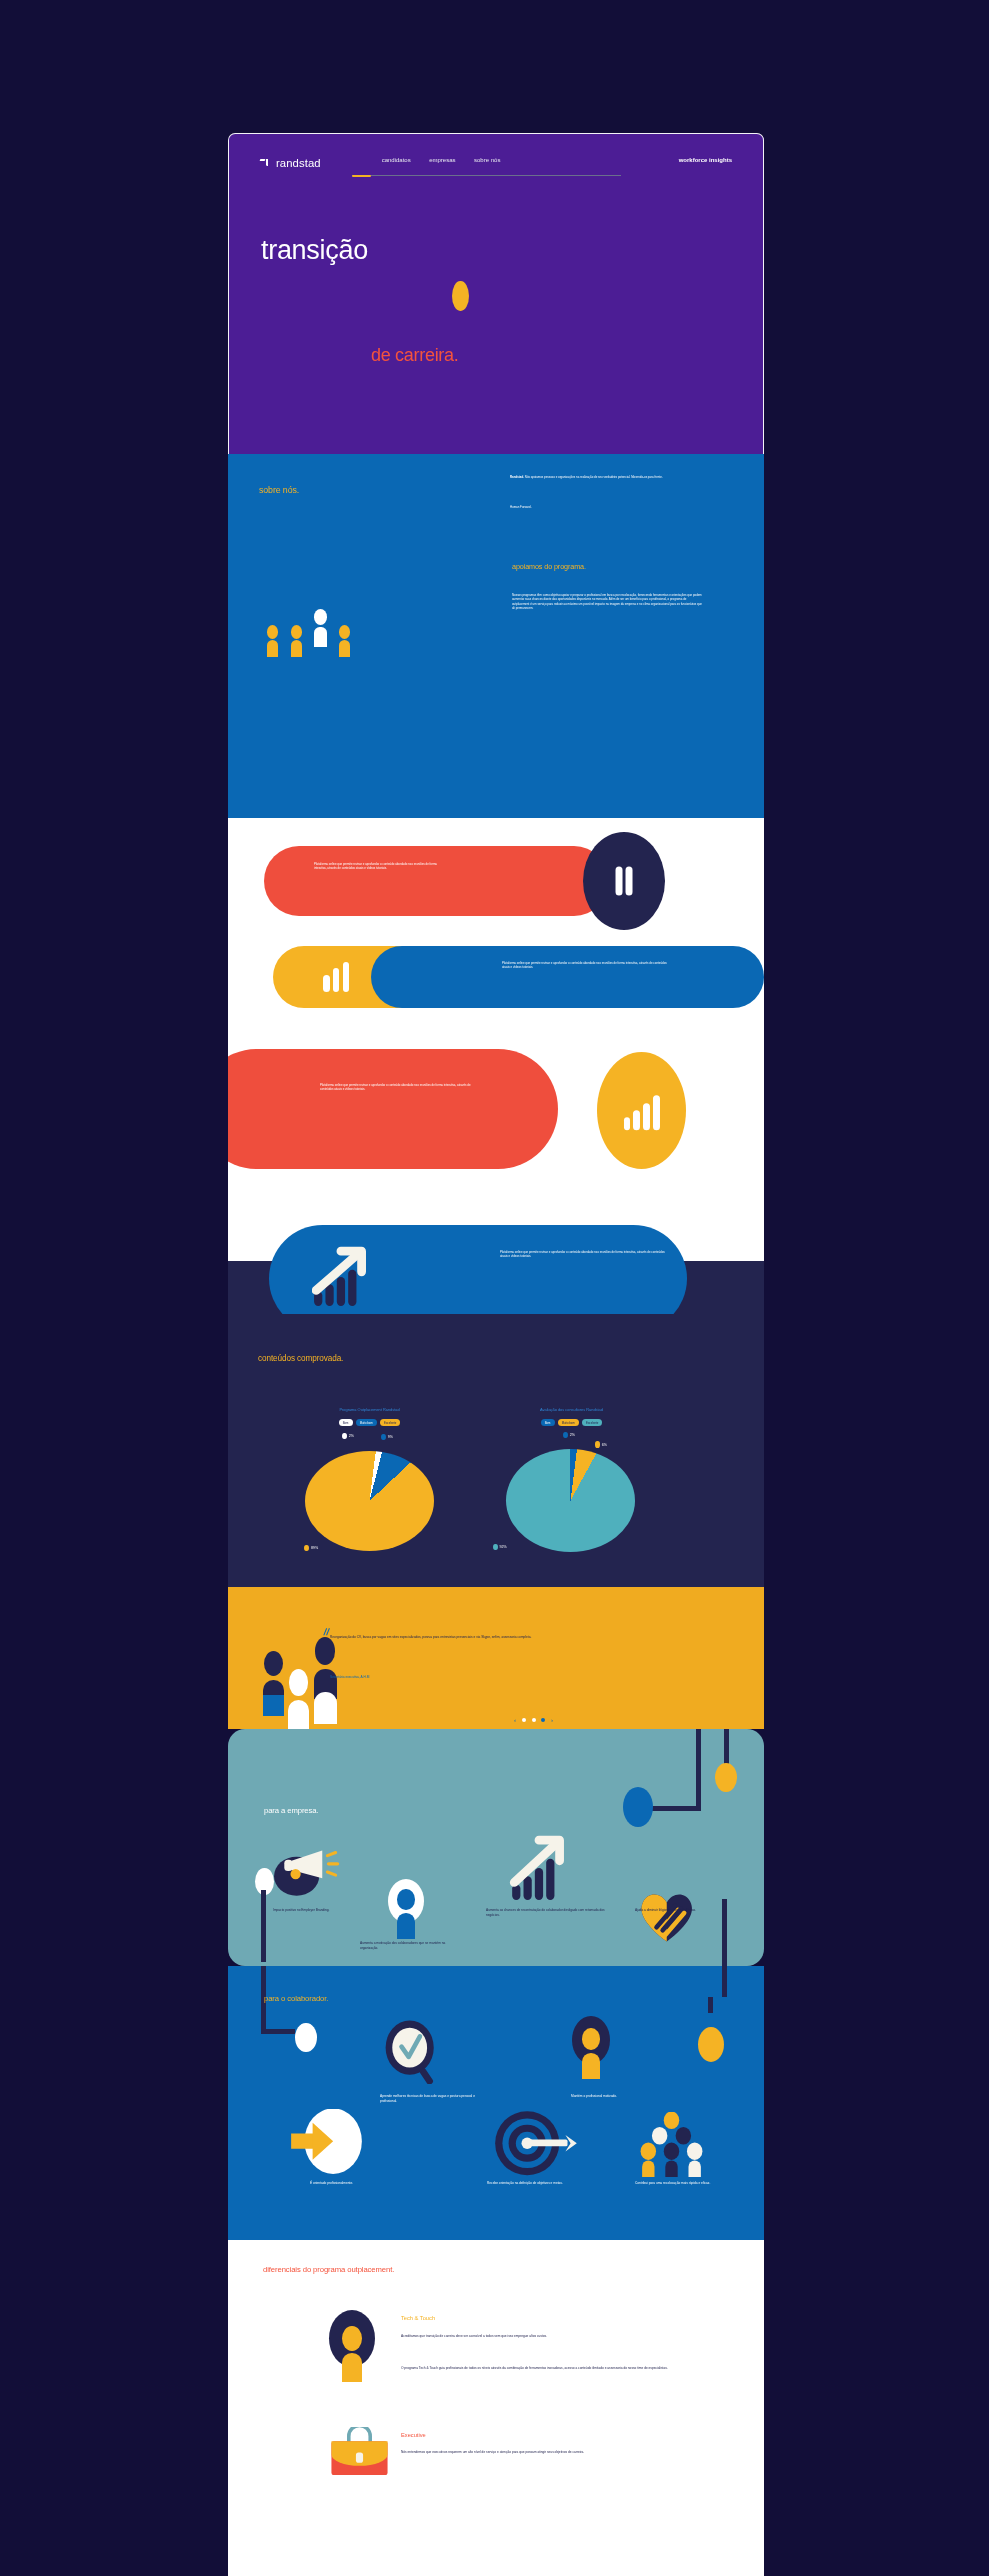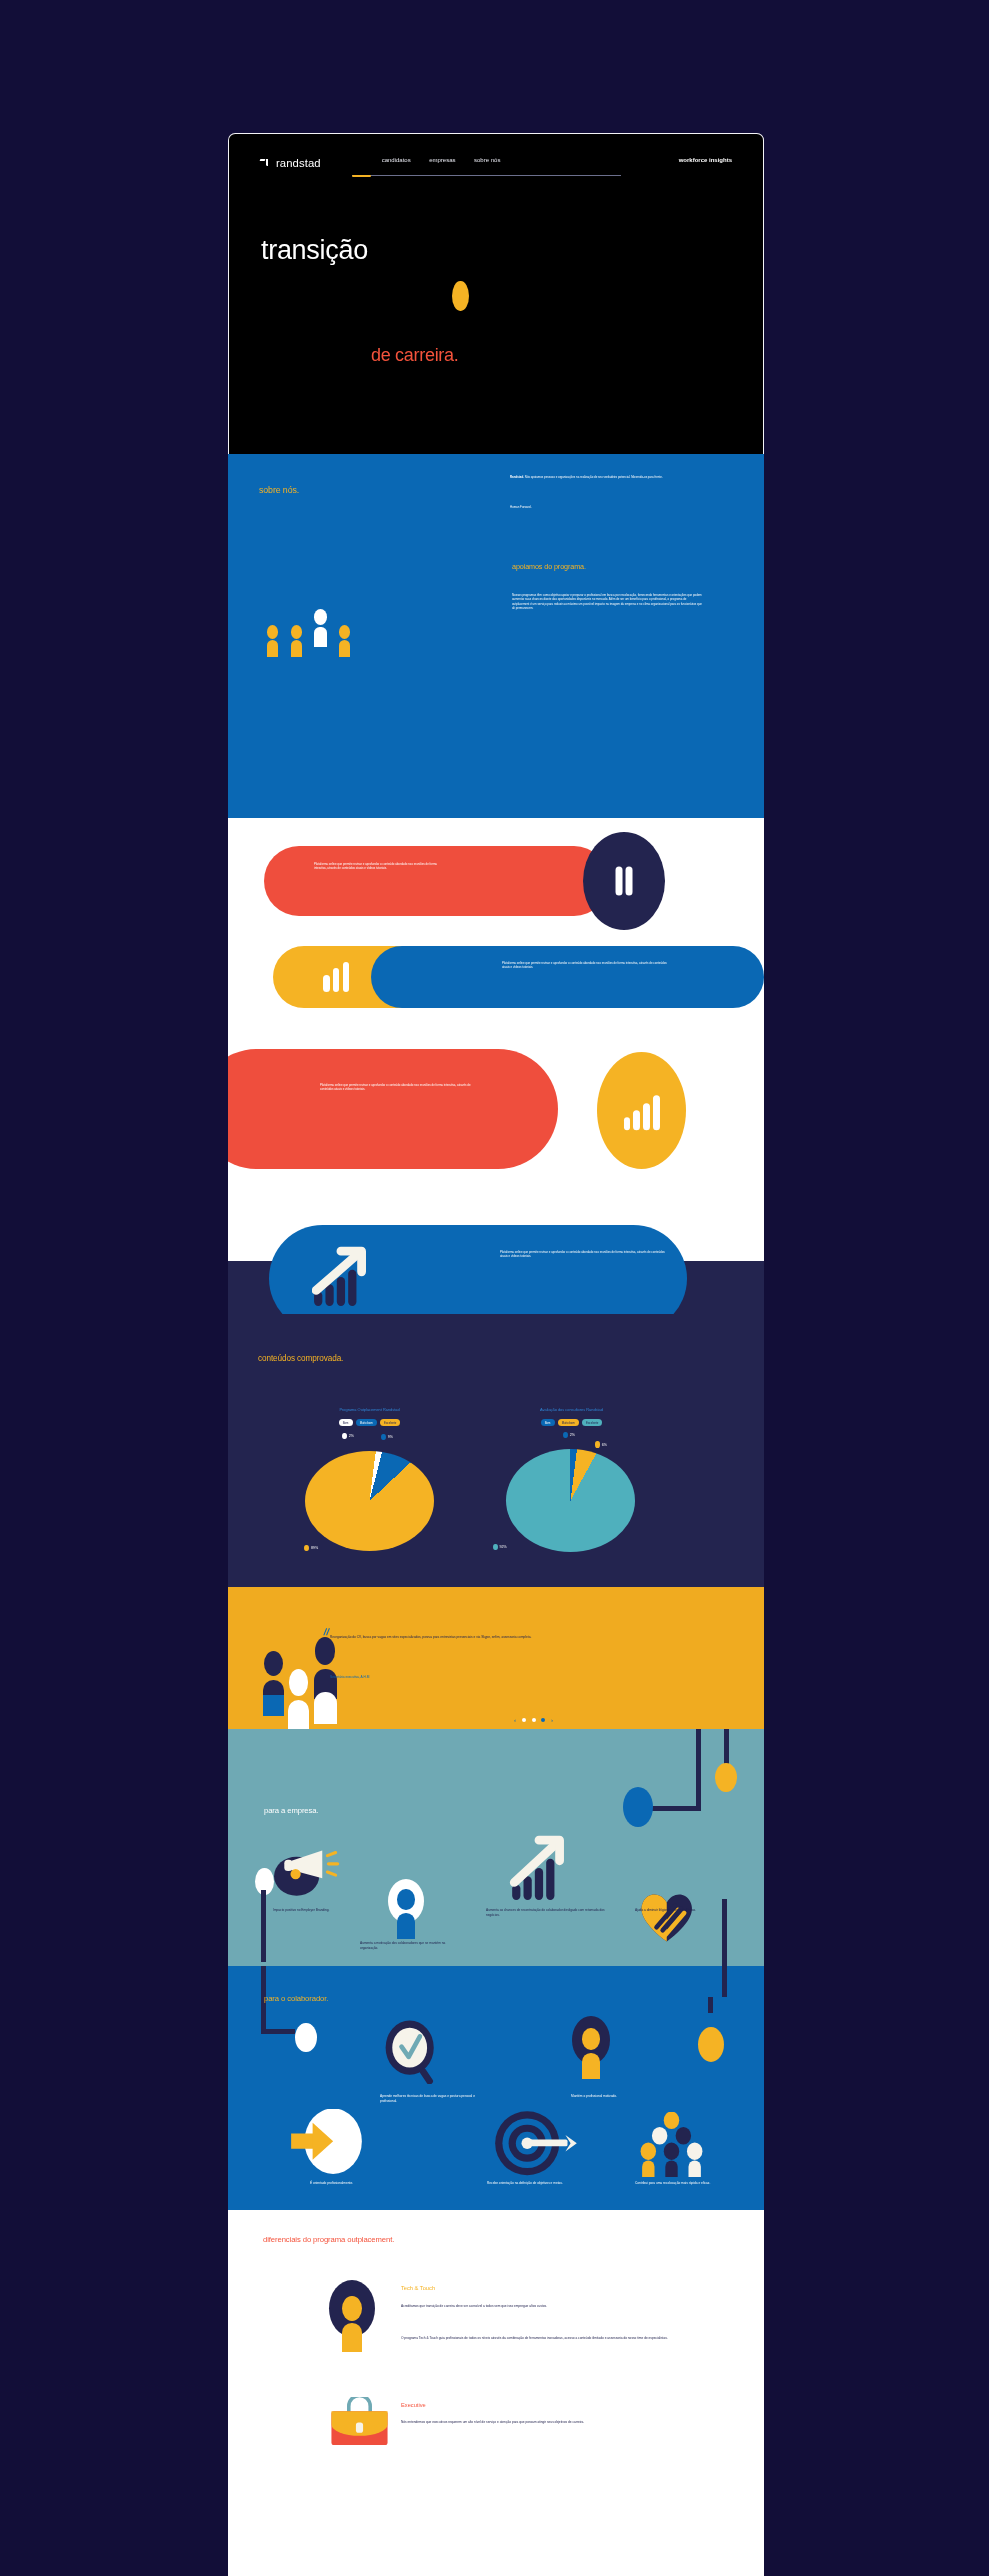--- a/index.html
+++ b/index.html
@@ -6,21 +6,21 @@
   html,body { background:#120e38; }
   body {
     width:989px; height:3931px; position:relative;
     font-family:"Liberation Sans", sans-serif;
     overflow:hidden;
   }
   .page { position:absolute; left:228px; top:133px; width:536px; }
 
   
   .hero{
-    position:relative; background:#000000; height:321px;
+    position:relative; background:#4c1d95; height:321px;
     border:1px solid #f3f3f7; border-bottom:none;
     border-radius:7.2px 7.2px 0 0; overflow:hidden;
   }
   .nav{ display:flex; align-items:flex-start; padding:23px 31px 0 31px; }
   .brand{ display:flex; align-items:center; gap:4.6px; }
   .brand-mark{ width:11.3px; height:7.2px; position:relative; }
   .brand-mark:before{content:"";position:absolute;left:0;top:0;width:4.6px;height:2.1px;background:#fff;transform:skewX(-20deg);}
   .brand-mark:after{content:"";position:absolute;left:5.7px;top:0;width:2.1px;height:6.7px;background:#fff;border-radius:0 0 0 1.5px;box-shadow:3.6px -4.6px 0 -2.6px #fff;}
   .brand-word{ color:#fff; font-size:11.3px; letter-spacing:0.1px; }
   .navlinks{ margin-left:61px; display:flex; gap:0; }
@@ -243,21 +243,21 @@
     <div style="position:absolute;left:102px;top:88px;font-size:3.2px;color:#0a68b4;">Secretária executiva, A.H.M</div>
     <div style="position:absolute;left:286px;top:130px;display:flex;align-items:center;gap:5.7px;">
       <span style="color:#0a68b4;font-size:6.2px;line-height:1;">‹</span>
       <i style="display:block;width:4.1px;height:4.1px;border-radius:50%;background:#fff;"></i>
       <i style="display:block;width:4.1px;height:4.1px;border-radius:50%;background:#fff;"></i>
       <i style="display:block;width:4.1px;height:4.1px;border-radius:50%;background:#0a68b4;"></i>
       <span style="color:#0a68b4;font-size:6.2px;line-height:1;">›</span>
     </div>
   </div>
 
-  <div class="sec teal" style="height:237px;">
+  <div class="sec teal" style="height:237px;border-radius:17px;">
 
     <div style="position:absolute;left:468px;top:0;width:5.2px;height:82px;background:#23244f;"></div>
     <div style="position:absolute;left:496px;top:0;width:5.2px;height:36px;background:#23244f;"></div>
     <div style="position:absolute;left:417px;top:77px;width:56px;height:5.2px;background:#23244f;"></div>
     <div style="position:absolute;left:487px;top:34px;width:21.6px;height:29px;border-radius:50%;background:#f5b324;"></div>
     <div style="position:absolute;left:395px;top:58px;width:30px;height:40px;border-radius:50%;background:#0a68b4;"></div>
     <div style="position:absolute;left:27px;top:139px;width:18.5px;height:27px;border-radius:50%;background:#fff;"></div>
     <div style="position:absolute;left:33px;top:161px;width:5.2px;height:72px;background:#23244f;"></div>
     <div style="position:absolute;left:494px;top:170px;width:5.2px;height:67px;background:#23244f;"></div>
 
@@ -303,21 +303,21 @@
         </g>
         <g stroke="#23244f" stroke-width="9" stroke-linecap="round">
           <path d="M42 84 L78 42"></path>
             <path d="M54 90 L90 48"></path>
         </g>
       </svg>
     </div>
     <div style="position:absolute;left:407px;top:179px;width:77px;font-size:3.2px;line-height:5.2px;color:#23244f;">Ajuda a diminuir litígios/custos trabalhistas.</div>
   </div>
 
-  <div class="sec blue" style="height:244px;">
+  <div class="sec blue" style="height:274px;">
     <div style="position:absolute;left:33px;top:0;width:5.2px;height:46px;background:#23244f;"></div>
     <div style="position:absolute;left:494px;top:0;width:5.2px;height:31px;background:#23244f;"></div>
     <div class="k-head yellow-t" style="position:absolute;left:36px;top:28px;font-size:7.7px;">para o colaborador.</div>
 
     <div style="position:absolute;left:33px;top:46px;width:5.2px;height:21.6px;background:#23244f;"></div>
     <div style="position:absolute;left:33px;top:63px;width:34px;height:5.2px;background:#23244f;"></div>
     <div style="position:absolute;left:67px;top:57px;width:21.6px;height:29px;border-radius:50%;background:#fff;"></div>
     <div style="position:absolute;left:480px;top:31px;width:5.2px;height:15.5px;background:#23244f;"></div>
     <div style="position:absolute;left:470px;top:61px;width:26px;height:35px;border-radius:50%;background:#f5b324;"></div>
 

